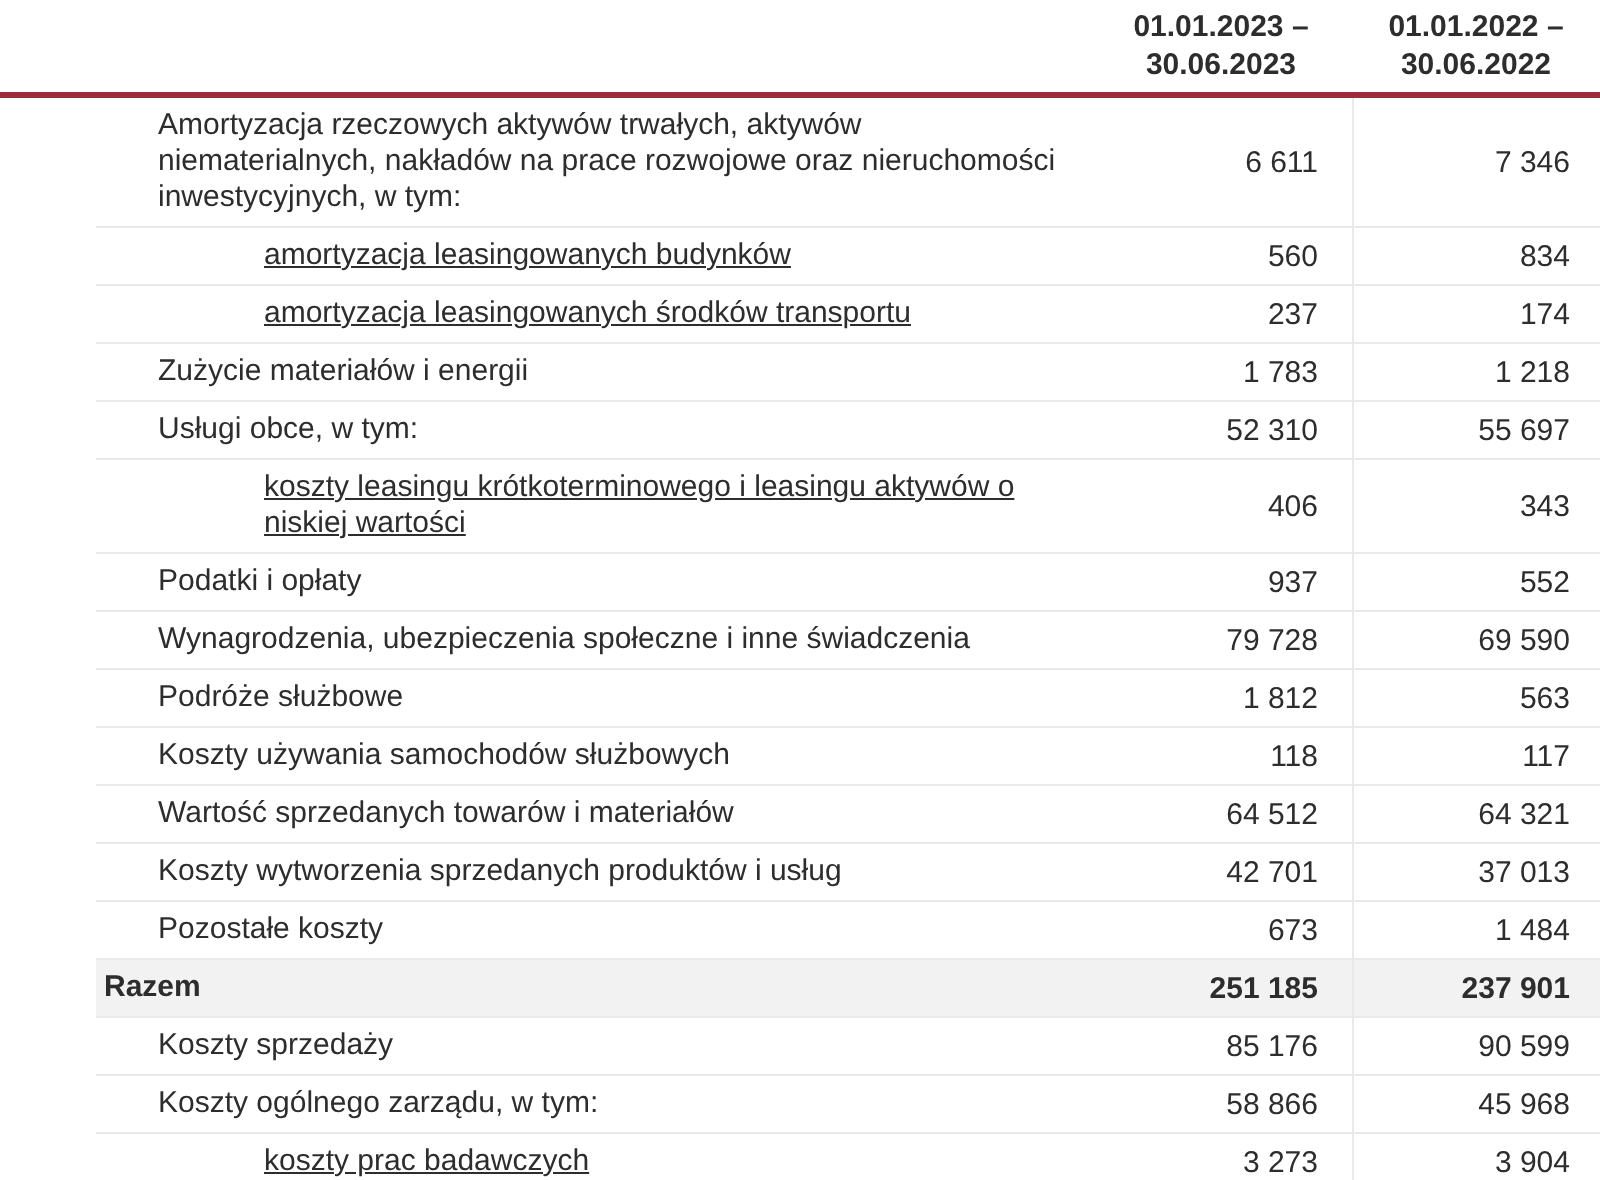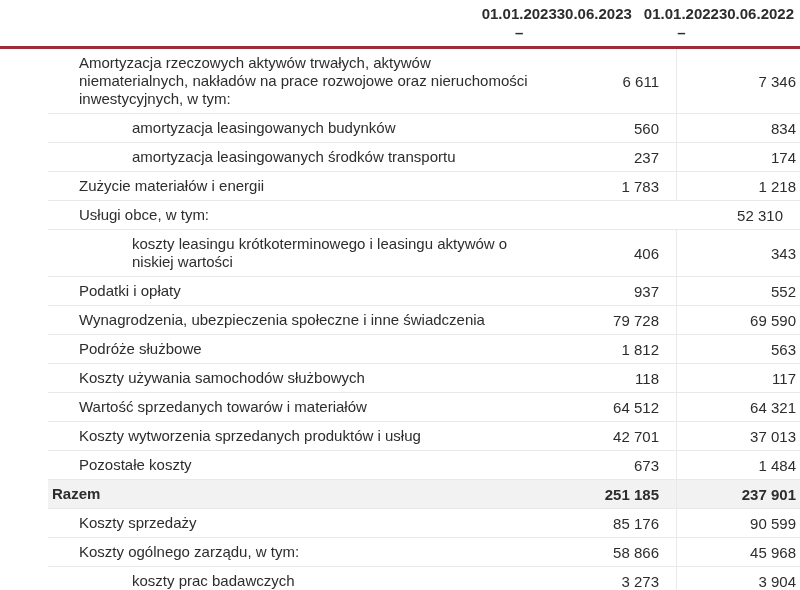--- a/index.html
+++ b/index.html
@@ -12,31 +12,31 @@
   *{box-sizing:border-box;margin:0;padding:0;}
   html,body{width:800px;height:590px;overflow:hidden;background:#fff;
     font-family:"Liberation Sans",sans-serif;color:var(--text);}
   .table{width:800px;}
   .thead{display:flex;align-items:stretch;border-bottom:3px solid var(--rule);}
   .row{display:flex;align-items:stretch;border-bottom:1px solid var(--divider);}
   .cell{display:flex;align-items:center;}
   .label-col{flex:1 1 auto;min-width:0;}
   .num-col{flex:0 0 131px;justify-content:flex-end;text-align:left;
     padding-right:17px;font-size:15px;}
-  .num-col.c2{flex:0 0 124px;padding-right:4px;}
+  .num-col.c2{flex:0 0 124px;padding-right:15px;}
   .thead .num-col{justify-content:center;text-align:center;padding:4px 6px;
     font-weight:bold;font-size:15px;line-height:19px;}
   .thead .label-col{min-height:40px;}
-  .hdr-lines{display:flex;flex-direction:row;}
+  .hdr-lines{display:flex;flex-direction:column;}
   .row .num-col.c2{border-left:1px solid var(--divider);}
   .label{font-size:15px;line-height:18px;padding:5px 10px 5px 0;}
   .row{min-height:28px;margin-left:48px;}
   .indent-0 .label{padding-left:4px;}
   .indent-1 .label{padding-left:31px;}
-  .indent-2 .label{padding-left:84px;}
+  .indent-2 .label{padding-left:84px;text-decoration:underline;}
   .total,.grand_total{background:var(--total-bg);font-weight:bold;}
   .total .label,.grand_total .label{font-weight:bold;text-align:center;}
 </style>
 </head>
 <body>
 
 <div class="table">
   <div class="thead">
     <div class="cell label-col"></div>
     <div class="cell num-col c1">
@@ -79,20 +79,21 @@
           <span class="label">Zużycie materiałów i energii</span>
         </div>
     <div class="cell num-col c1">1 783</div>
     <div class="cell num-col c2">1 218</div>
   </div>
       <div class="row indent-1">
     <div class="cell label-col">
           <span class="label">Usługi obce, w tym:</span>
         </div>
     <div class="cell num-col c1">52 310</div>
+    <div class="cell num-col c2">55 697</div>
   </div>
       <div class="row indent-2">
     <div class="cell label-col">
           <span class="label">koszty leasingu krótkoterminowego i leasingu aktywów o niskiej wartości</span>
         </div>
     <div class="cell num-col c1">406</div>
     <div class="cell num-col c2">343</div>
   </div>
       <div class="row indent-1">
     <div class="cell label-col">

